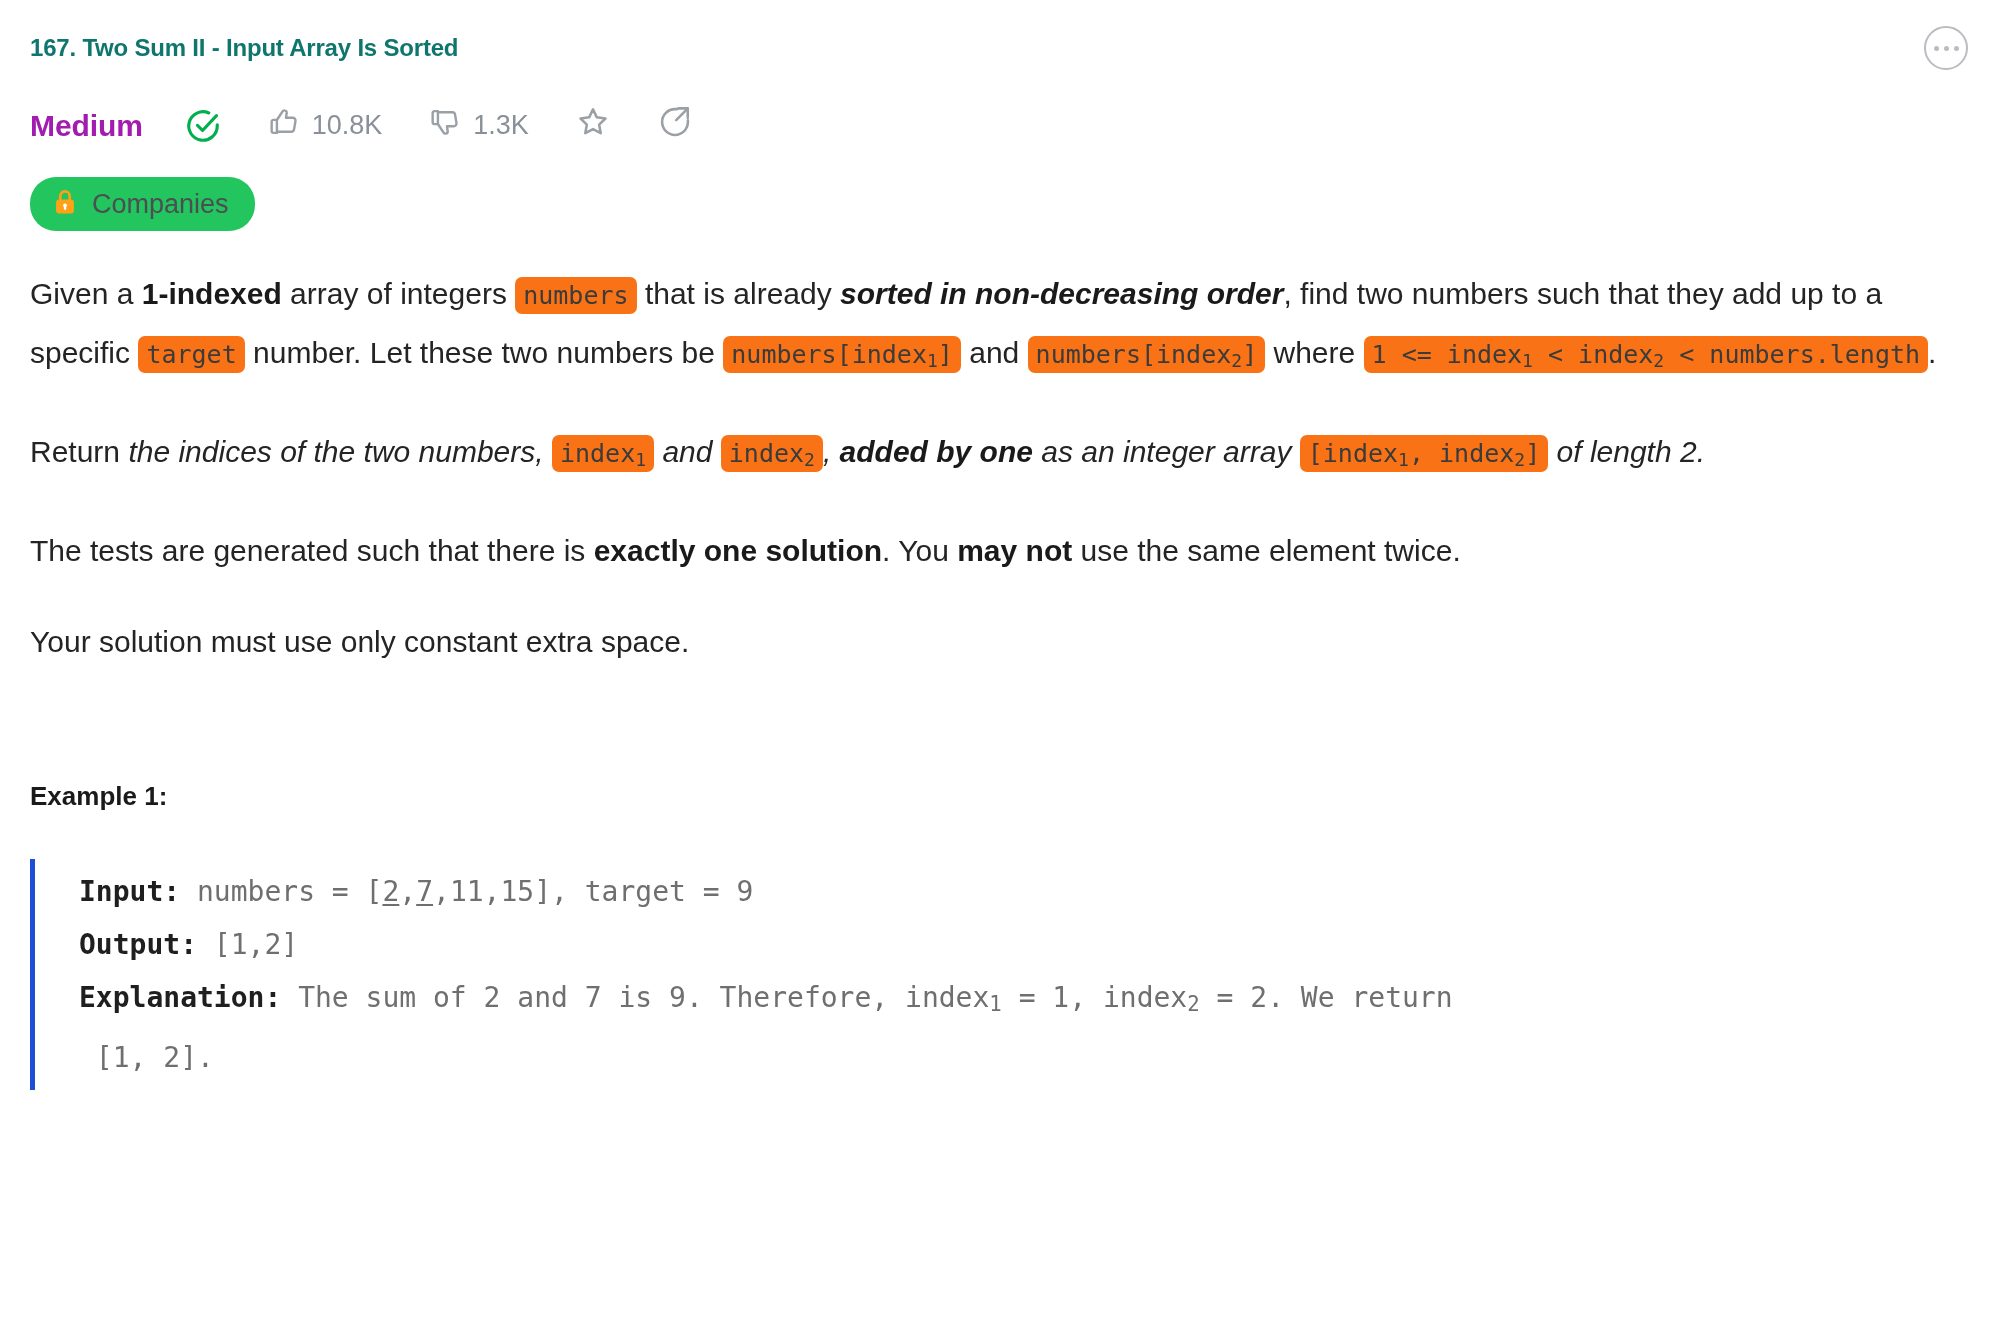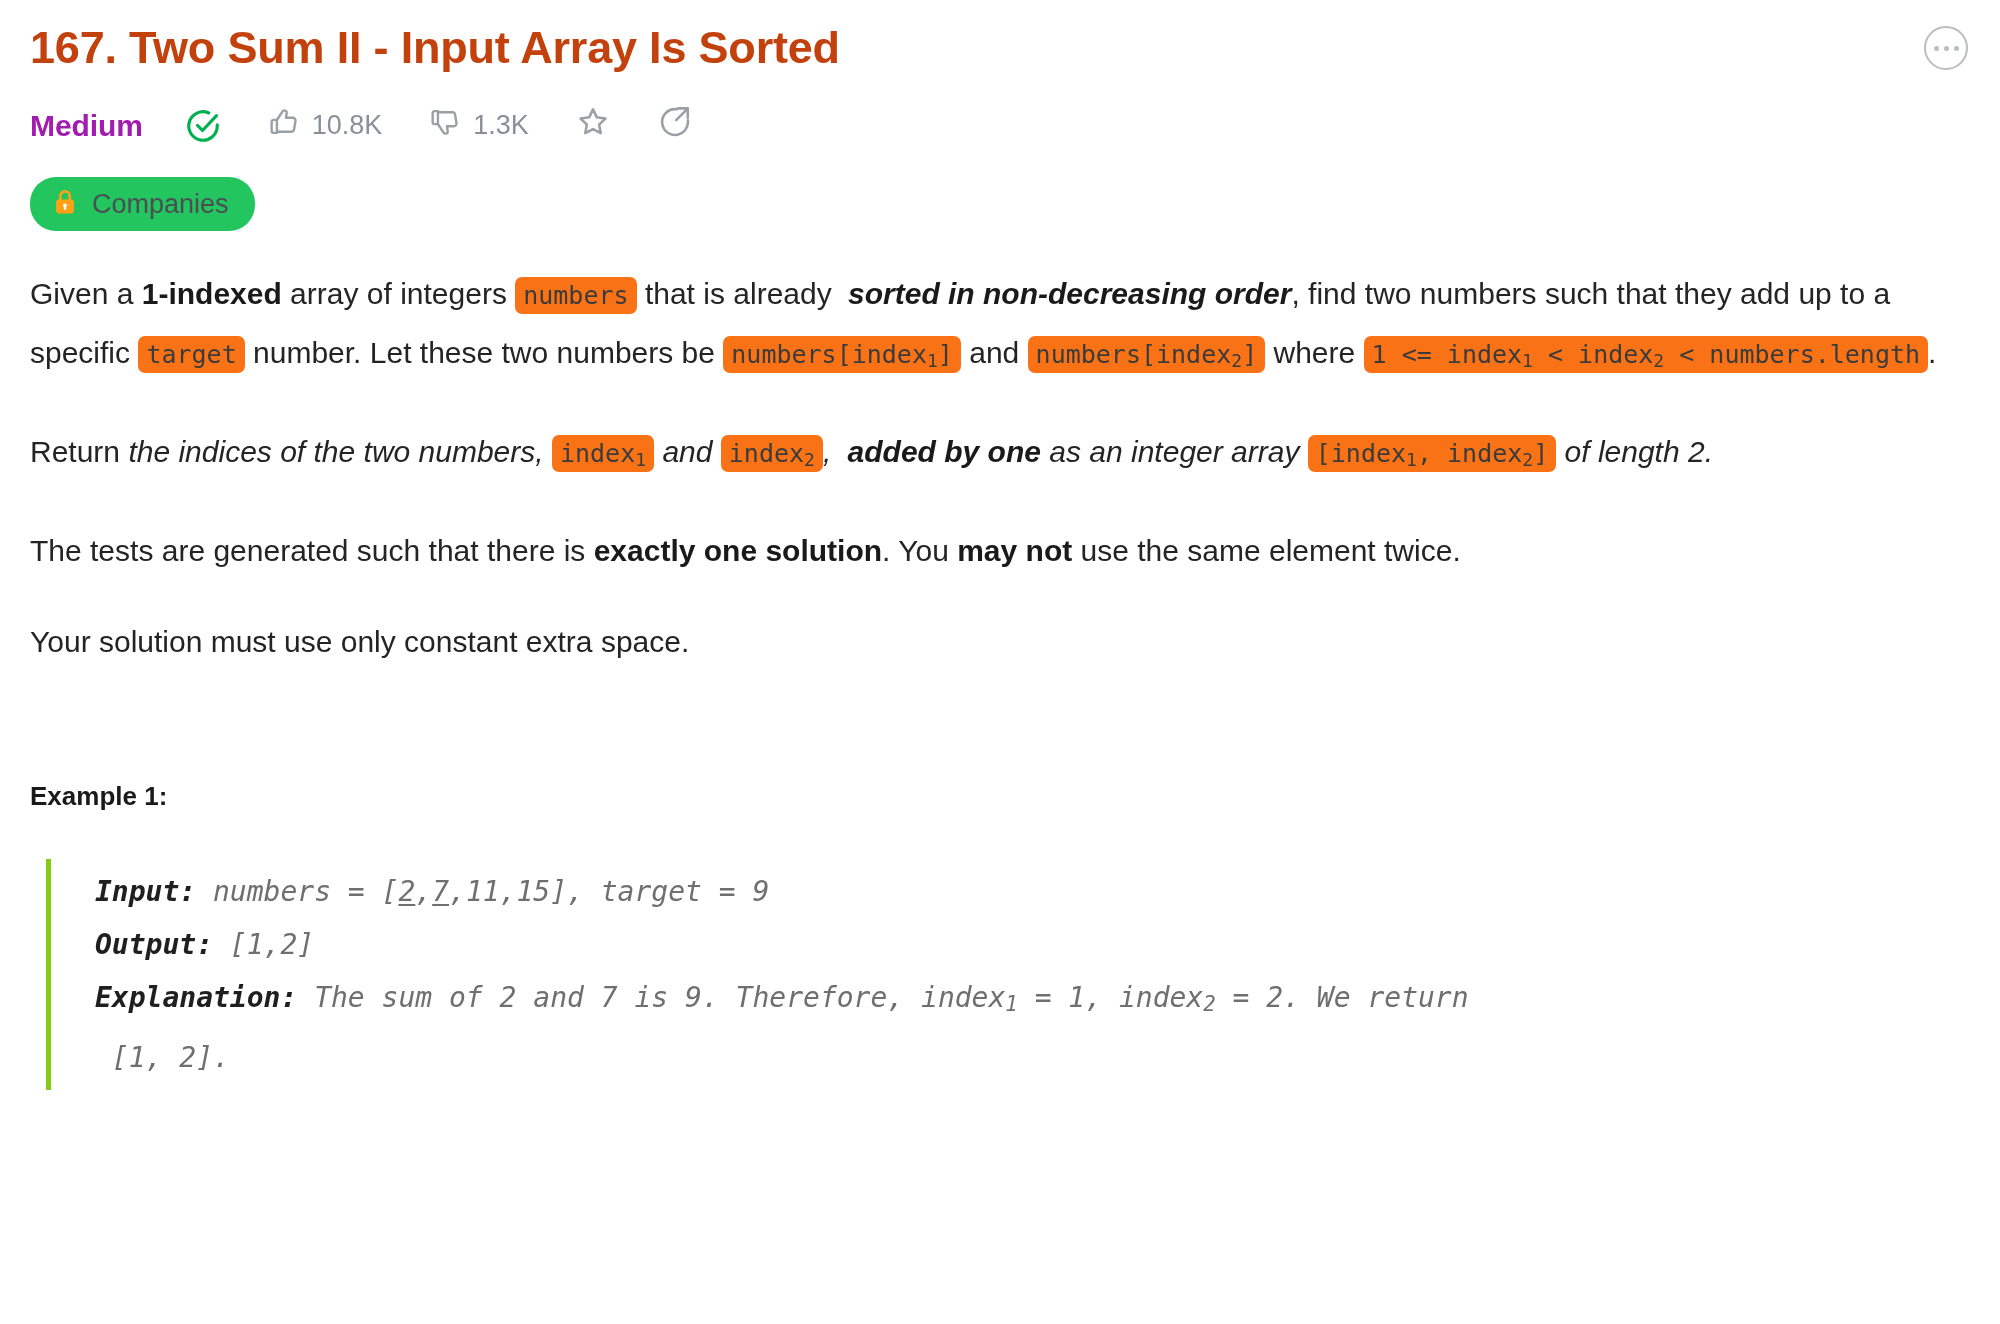--- a/index.html
+++ b/index.html
@@ -19,24 +19,24 @@
     padding: 22px 28px 0 28px;
   }
 
   
   .title-row {
     display: flex;
     align-items: flex-start;
     justify-content: space-between;
   }
   .problem-title {
-    font-size: 45px;
+    font-size: 24px;
     line-height: 52px;
     font-weight: 600;
-    color: #c2410c;
+    color: #0f766e;
     letter-spacing: -0.2px;
     margin: 0;
     padding-left: 2px;
   }
   .more-btn {
     width: 44px; height: 44px;
     border-radius: 50%;
     border: 2.5px solid #b9bcc0;
     display: flex; align-items: center; justify-content: center;
     gap: 5px;
@@ -101,21 +101,21 @@
     margin-top: 34px;
     padding-left: 2px;
     font-size: 30px;
     line-height: 57px;
     color: #242424;
     max-width: 1980px;
   }
   .content p { margin: 0 0 34px 0; }
   b, strong { font-weight: 700; color: #1a1a1a; }
   em, i { font-style: italic; }
-  .bi { font-weight: 700; font-style: italic; color: #1a1a1a; margin-left: 8px; }
+  .bi { font-weight: 700; font-style: italic; color: #1a1a1a; }
 
   code.inline {
     font-family: "DejaVu Sans Mono", "Liberation Mono", monospace;
     background: #f97316;
     border-radius: 7px;
     padding: 4px 8px;
     font-size: 25px;
     color: #3b3b3b;
     white-space: nowrap;
   }
@@ -127,30 +127,29 @@
   .spacer-block { height: 64px; }
 
   .example-head {
     font-size: 26px;
     font-weight: 700;
     color: #1a1a1a;
     margin: 0 0 28px 2px;
   }
 
   pre.codeblock {
-    margin: 16px;
-    border-left: 5px solid #84cc16;
+    margin: 0;
+    border-left: 5px solid #1d4ed8;
     padding: 6px 0 6px 44px;
     font-family: "DejaVu Sans Mono", "Liberation Mono", monospace;
     font-size: 28px;
     line-height: 53px;
     color: #6f6f6f;
     white-space: pre-wrap;
     word-break: normal;
-    font-style: italic;
   }
   pre.codeblock .k { color: #1f1f1f; font-weight: 700; }
   pre.codeblock u { text-decoration: underline; text-underline-offset: 3px; }
   pre.codeblock sub { font-size: 0.74em; vertical-align: -0.2em; }
 </style>
 </head>
 <body>
 
 <div class="page">
 

